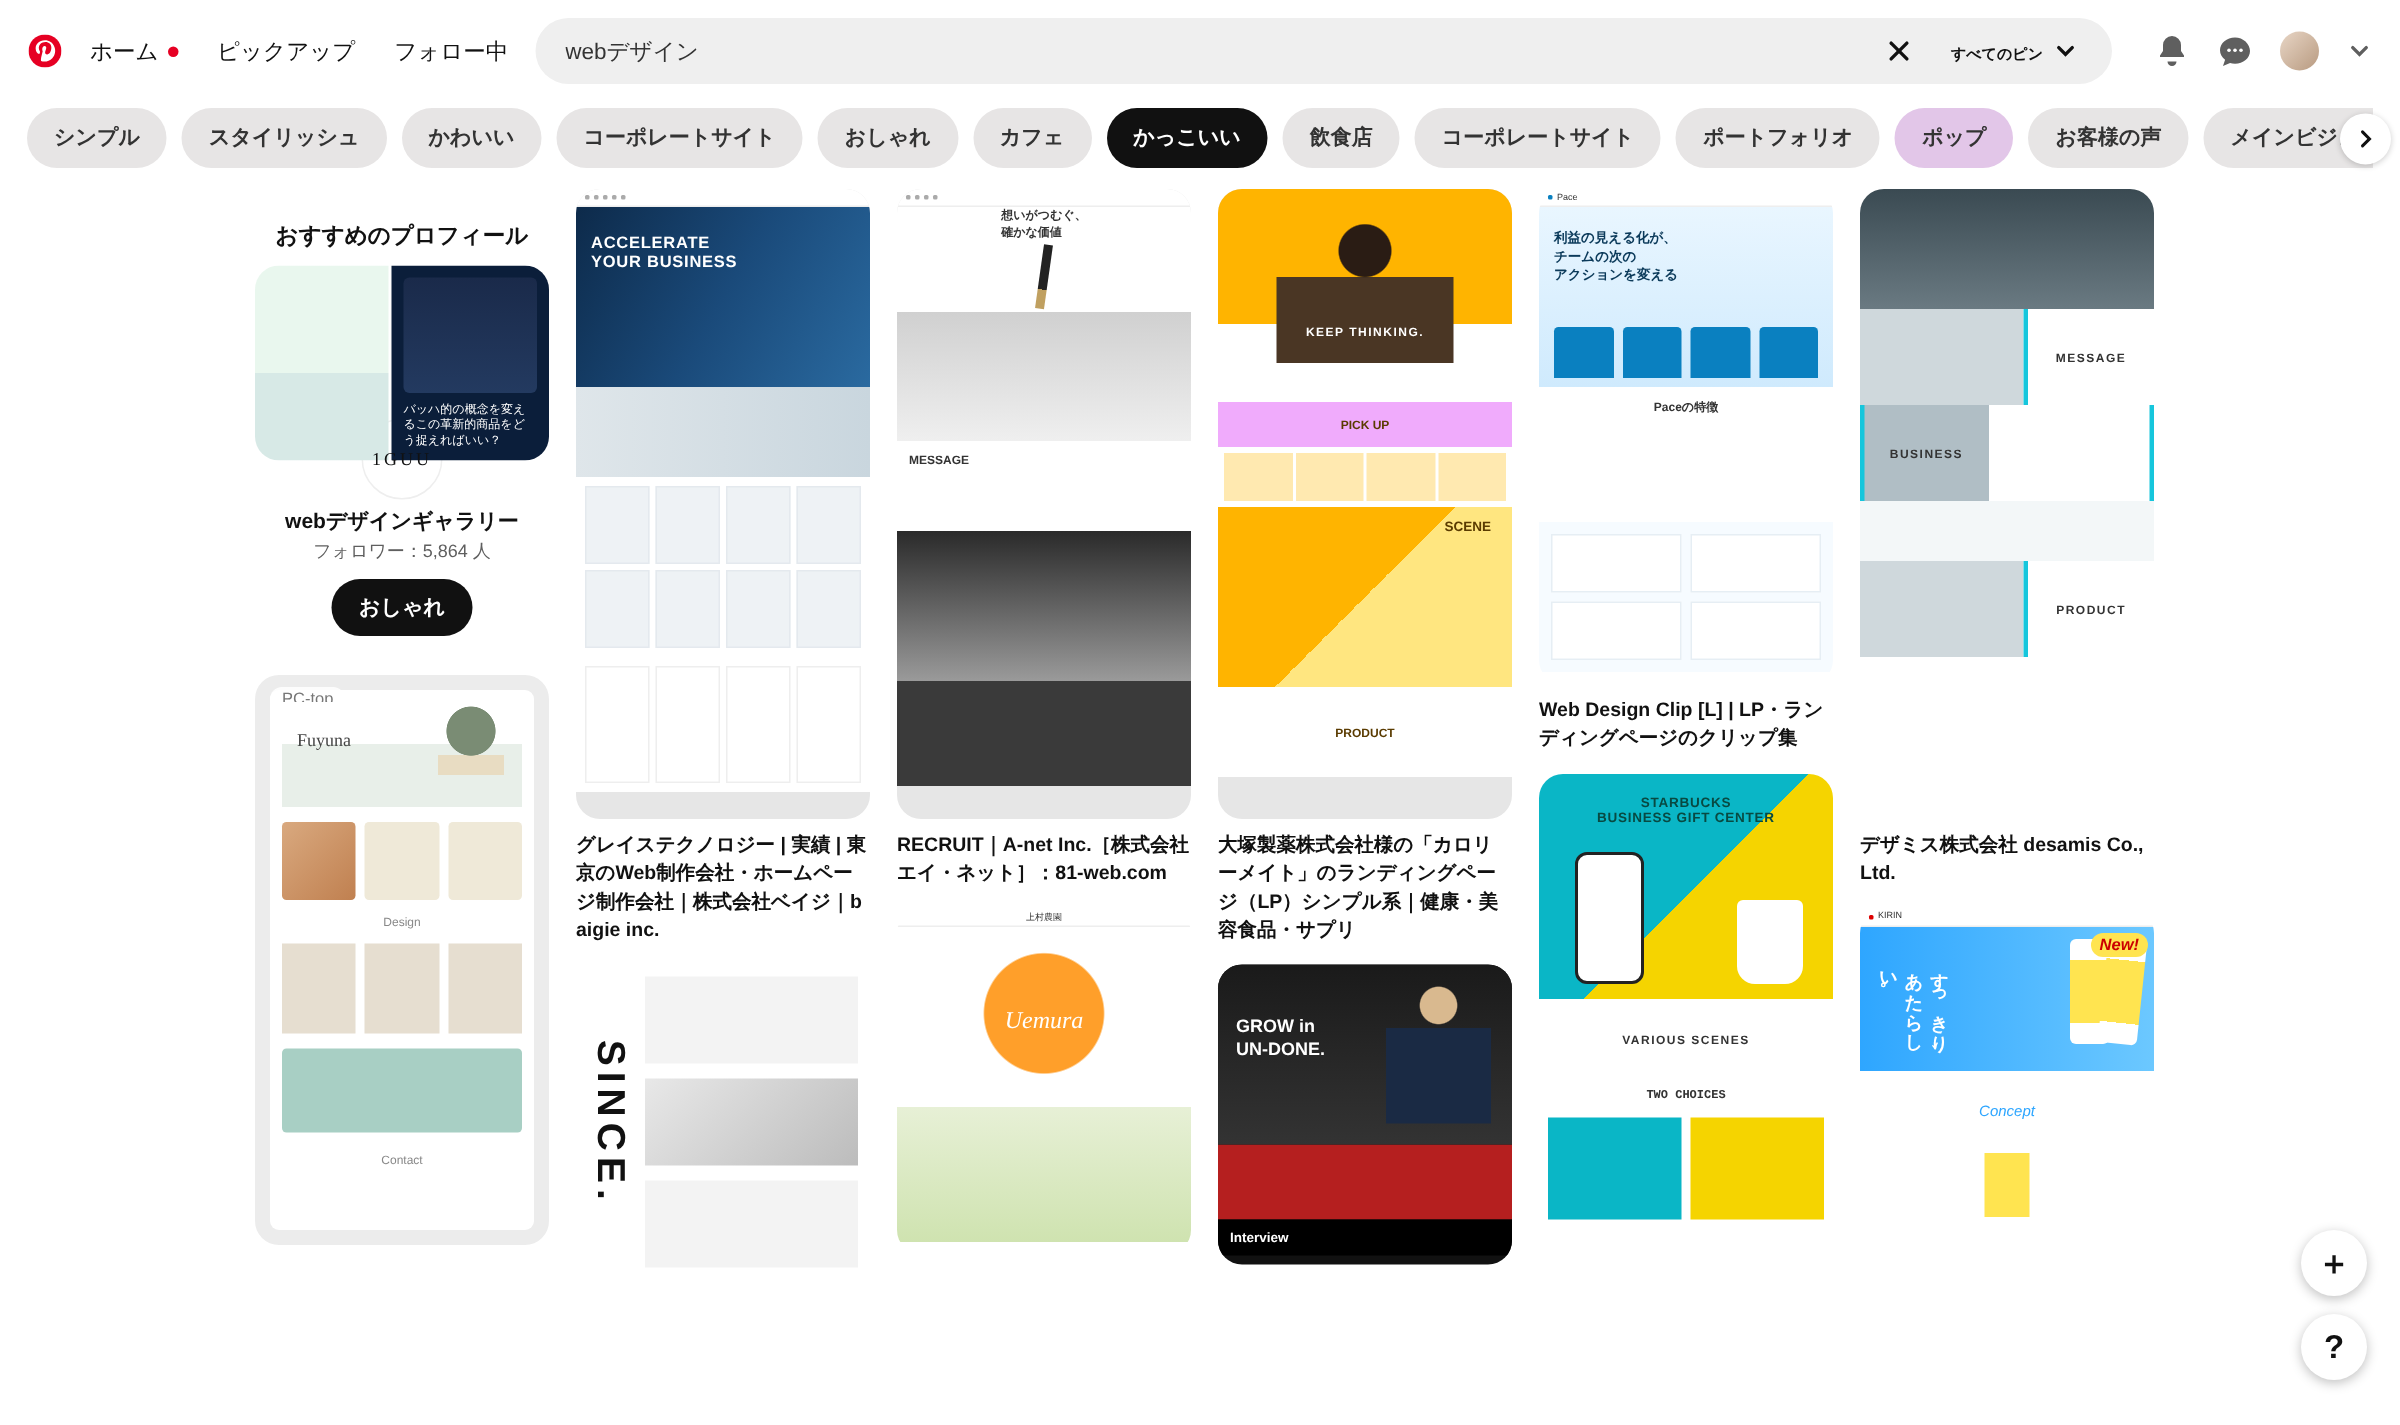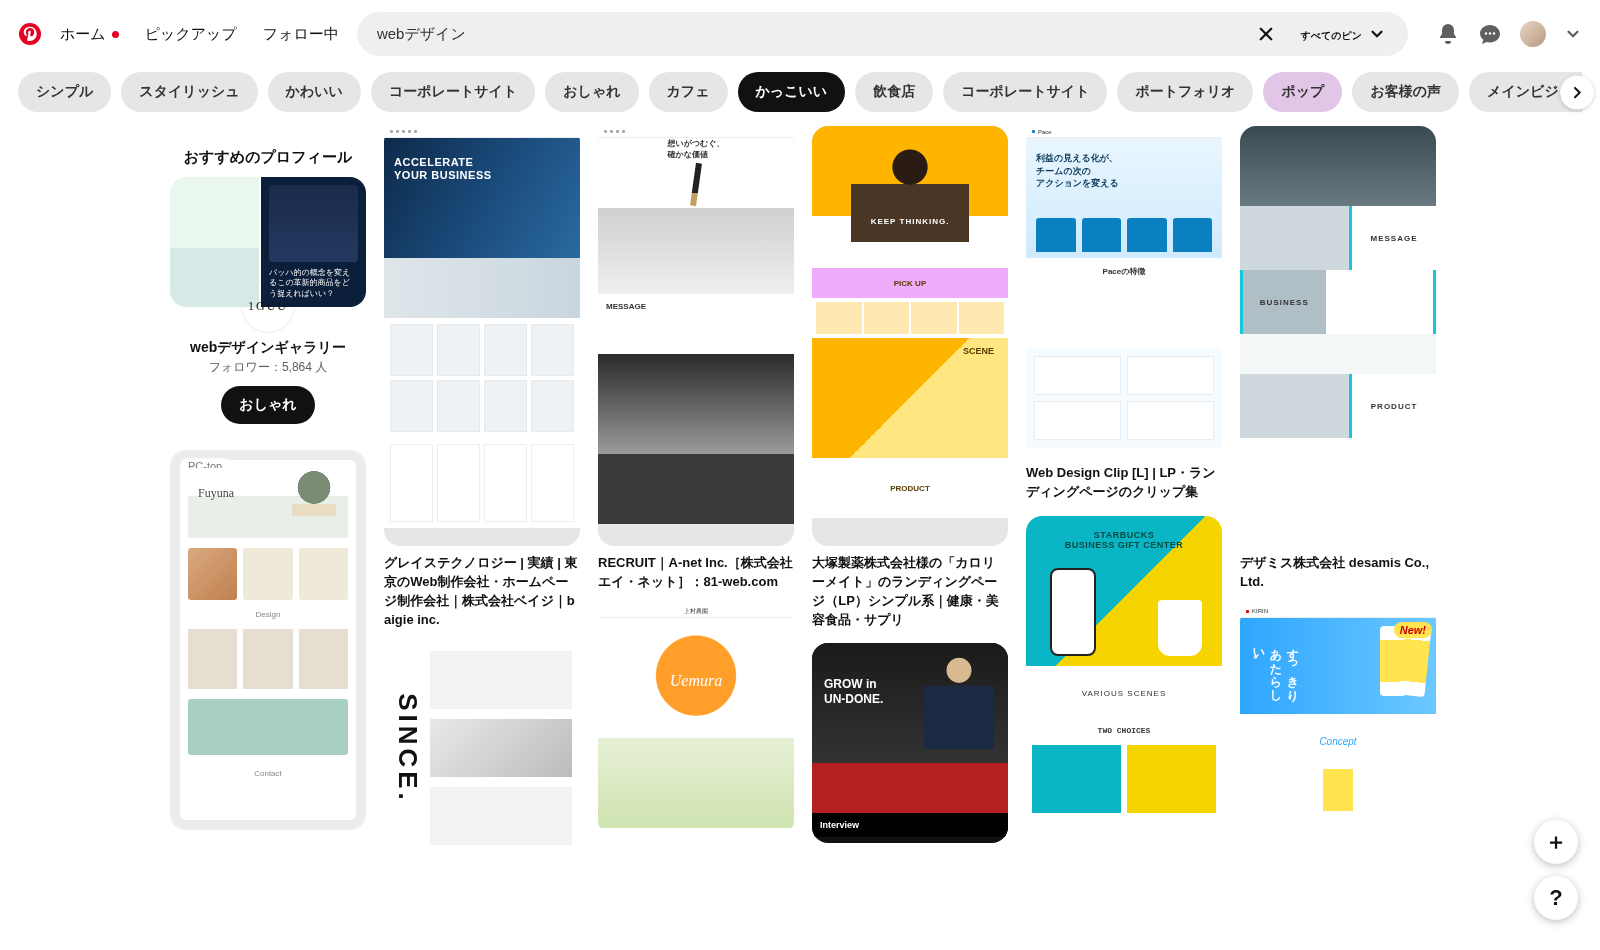--- a/index.html
+++ b/index.html
@@ -113,21 +113,21 @@
   .p-pace .hero .ppl>div{flex:1;background:#0a80c0;border-radius:3px 3px 0 0;}
   .p-pace .mid{height:90px;background:#fff;}
   .p-pace .ft{height:100px;background:#f6fbff;display:grid;grid-template-columns:1fr 1fr;gap:6px;padding:8px;}
   .p-pace .ft>div{background:#fff;border:1px solid #e6eef4;}
 
   .p-sbux{background:#fff;}
   .p-sbux .hero{height:150px;background:linear-gradient(135deg,#0ab6c6 0%,#0ab6c6 52%,#f5d400 52%,#f5d400 100%);position:relative;}
   .p-sbux .hero .t{position:absolute;top:14px;left:0;right:0;text-align:center;font-size:9px;font-weight:800;color:#084a42;letter-spacing:.5px;}
   .p-sbux .hero .phone{position:absolute;left:24px;bottom:10px;width:46px;height:88px;background:#fff;border-radius:8px;border:2px solid #222;}
   .p-sbux .hero .cup{position:absolute;right:20px;bottom:10px;width:44px;height:56px;background:#fff;border-radius:4px 4px 12px 12px;}
-  .p-sbux .vs{height:56px;background:#fff;display:flex;align-items:center;justify-content:center;font-size:8px;font-weight:400;letter-spacing:1px;}
+  .p-sbux .vs{height:56px;background:#fff;display:flex;align-items:center;justify-content:center;font-size:8px;font-weight:700;letter-spacing:1px;}
   .p-sbux .two{height:80px;background:#fff;display:flex;gap:6px;padding:6px;}
   .p-sbux .two>div:first-child{flex:1;background:#0ab6c6;}
   .p-sbux .two>div:last-child{flex:1;background:#f5d400;}
 
   .p-desa{background:#fff;}
   .p-desa .hero{height:80px;background:linear-gradient(180deg,#3a4a52 0%,#6a7a82 100%);}
   .p-desa .row{height:64px;display:flex;}
   .p-desa .row>div:first-child{flex:1.3;background:#cfd8dc;}
   .p-desa .row>div:last-child{flex:1;background:#fff;border-left:3px solid #16c6dc;display:flex;align-items:center;justify-content:center;font-size:8px;font-weight:800;letter-spacing:1px;color:#333;}
   .p-desa .row.alt>div:first-child{background:#fff;border-right:3px solid #16c6dc;order:2;}

